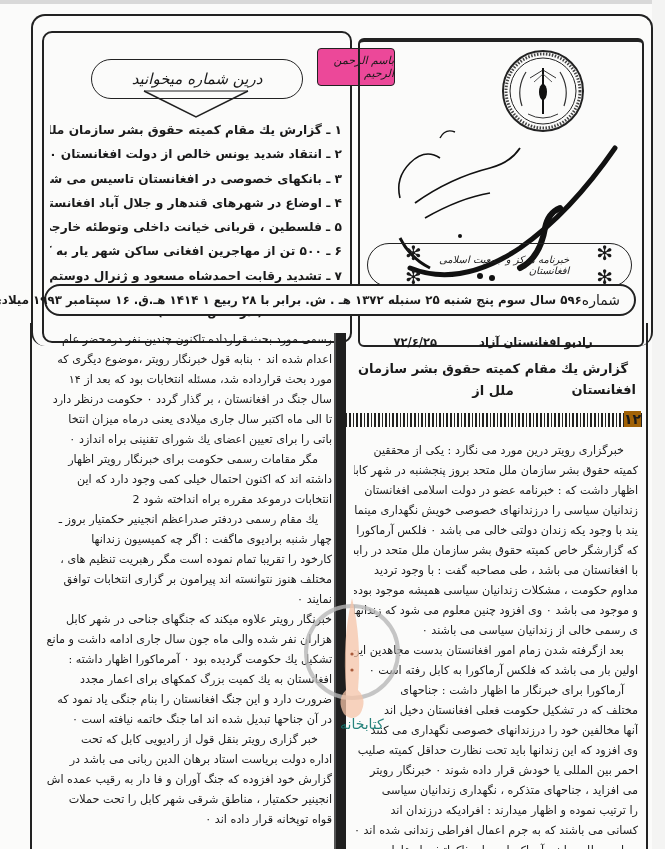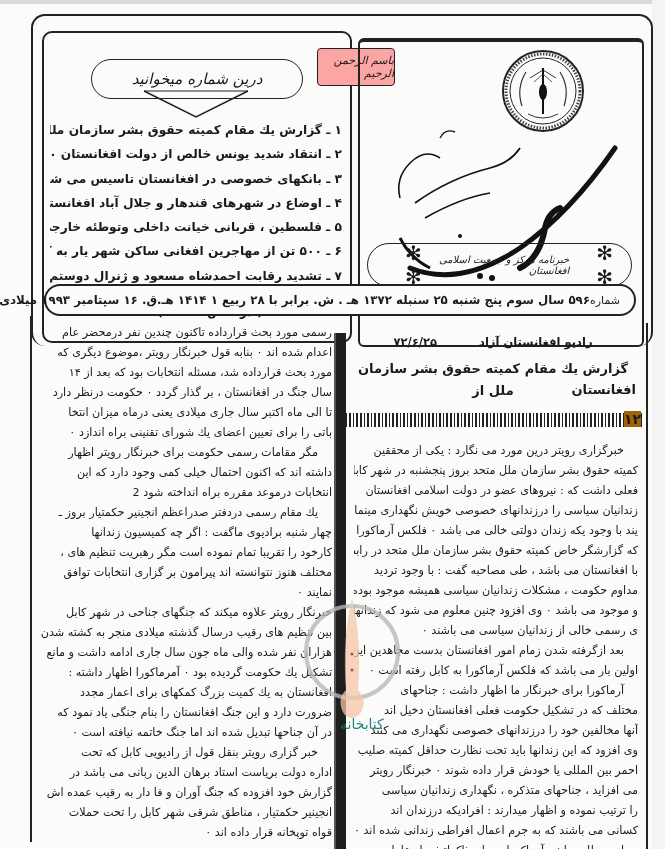--- a/index.html
+++ b/index.html
@@ -30,21 +30,21 @@
     font-family:"DejaVu Serif", serif; font-style:italic; font-size:15px;
   }
   .arrow-down {
     position:absolute; left:136px; top:89px; width:120px; height:30px;
   }
   .bismillah {
     position:absolute; left:317px; top:48px; width:76px; height:36px;
     border:1.5px solid #222; border-radius:4px;
     display:flex; align-items:center; justify-content:center;
     font-family:"DejaVu Serif", serif; font-style:italic; font-size:11px;
-    background:#fca5a5;
+    background:#ec4899;
   }
   .toc-list {
     position:absolute; left:50px; top:118px; width:292px;
     list-style:none; margin:0; padding:0;
   }
   .toc-item {
     font-weight:bold; font-size:12.2px; line-height:24.3px; height:24.3px;
     white-space:nowrap; overflow:hidden; text-align:right;
   }
   .toc-footer {
@@ -75,26 +75,26 @@
     font-family:"DejaVu Serif", serif; font-style:italic; font-size:10px;
   }
 
   
   .date-ribbon {
     position:absolute; left:44px; top:284px; width:592px; height:32px;
     border:2px solid #222; border-radius:18px; border-bottom-width:2px;
     display:flex; align-items:center; justify-content:space-between;
     padding:0 14px; box-sizing:border-box; background:#fbfbfa;
   }
-  .date-ribbon .issue-label { font-size:11px; }
+  .date-ribbon .issue-label { font-size:14px; }
   .date-ribbon .dateline { font-size:11.8px; font-weight:bold; white-space:nowrap; }
 
   
   .col-left {
-    position:absolute; left:30px; top:316px; width:304px; height:526px;
+    position:absolute; left:30px; top:323px; width:304px; height:526px;
     border-left:2px solid #222;
   }
   .col-divider {
     position:absolute; left:334px; top:333px; width:10px; height:516px;
     background:#1f1f1f; border-left:2px solid #555;
   }
   .col-right {
     position:absolute; left:350px; top:323px; width:296px; height:526px;
     border-right:2px solid #222;
   }
@@ -203,21 +203,21 @@
     <span>رادیو افغانستان آزاد</span>
     <span class="date">۷۲/۶/۲۵</span>
   </div>
   <div class="art-head art-title">گزارش یك مقام کمیته حقوق بشر سازمان ملل از</div>
   <div class="art-head art-title2">افغانستان</div>
   <div class="hatch"></div>
   <div class="hatch-marker">۱۲</div>
   <div class="article-text" id="right-body">
       <p class="indent">خبرگزاری رویتر درین مورد می نگارد : یکی از محققین</p>
       <p>کمیته حقوق بشر سازمان ملل متحد بروز پنجشنبه در شهر کابل</p>
-      <p>فعلی داشت که : نیروهای عضو در دولت اسلامی افغانستان</p>
+      <p>اظهار داشت که : خبرنامه عضو در دولت اسلامی افغانستان</p>
       <p>زندانیان سیاسی را درزندانهای خصوصی خویش نگهداری مینما</p>
       <p>یند با وجود یکه زندان دولتی خالی می باشد ٠ فلکس آرماکورا</p>
       <p>که گزارشگر خاص کمیته حقوق بشر سازمان ملل متحد در رابطه</p>
       <p>با افغانستان می باشد ، طی مصاحبه گفت : با وجود تردید</p>
       <p>مداوم حکومت ، مشکلات زندانیان سیاسی همیشه موجود بوده</p>
       <p>و موجود می باشد ٠ وی افزود چنین معلوم می شود که زندانها</p>
       <p>ی رسمی خالی از زندانیان سیاسی می باشند ٠</p>
       <p class="indent">بعد ازگرفته شدن زمام امور افغانستان بدست مجاهدین این</p>
       <p>اولین بار می باشد که فلکس آرماکورا به کابل رفته است ٠</p>
       <p class="indent">آرماکورا برای خبرنگار ما اظهار داشت : جناحهای</p>
@@ -244,21 +244,20 @@
       <p>باتی را برای تعیین اعضای یك شورای تقنینی براه اندازد ٠</p>
       <p class="indent">مگر مقامات رسمی حکومت برای خبرنگار رویتر اظهار</p>
       <p>داشته اند که اکنون احتمال خیلی کمی وجود دارد که این</p>
       <p>انتخابات درموعد مقرره براه انداخته شود 2</p>
       <p class="indent">یك مقام رسمی دردفتر صدراعظم انجینیر حکمتیار بروز ـ</p>
       <p>چهار شنبه برادیوی ماگفت : اگر چه کمیسیون زندانها</p>
       <p>کارخود را تقریبا تمام نموده است مگر رهبریت تنظیم های ،</p>
       <p>مختلف هنوز نتوانسته اند پیرامون بر گزاری انتخابات توافق</p>
       <p>نمایند ٠</p>
       <p>خبرنگار رویتر علاوه میکند که جنگهای جناحی در شهر کابل</p>
-      <p>بین تنظیم های رقیب درسال گذشته میلادی منجر به کشته شدن</p>
       <p>هزاران نفر شده والی ماه جون سال جاری ادامه داشت و مانع</p>
       <p>تشکیل یك حکومت گردیده بود ٠ آمرماکورا اظهار داشته :</p>
       <p>افغانستان به یك کمیت بزرگ کمکهای برای اعمار مجدد</p>
       <p>ضرورت دارد و این جنگ افغانستان را بنام جنگی یاد نمود که</p>
       <p>در آن جناحها تبدیل شده اند اما جنگ خاتمه نیافته است ٠</p>
       <p class="indent">خبر گزاری رویتر بنقل قول از رادیویی کابل که تحت</p>
       <p>اداره دولت بریاست استاد برهان الدین ربانی می باشد در</p>
       <p>گزارش خود افزوده که جنگ آوران و فا دار به رقیب عمده اش</p>
       <p>انجینیر حکمتیار ، مناطق شرقی شهر کابل را تحت حملات</p>
       <p>قواه توپخانه قرار داده اند ٠</p>

